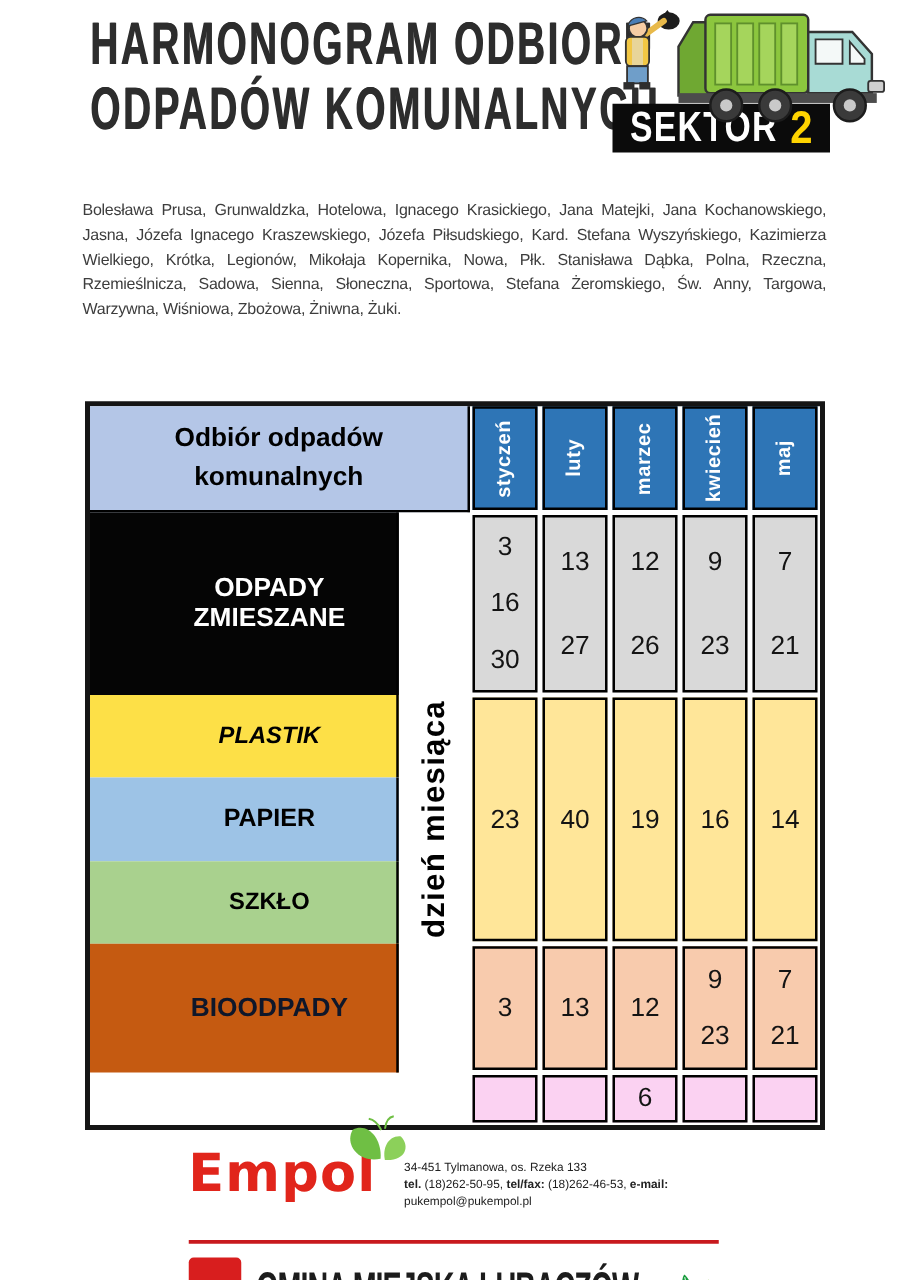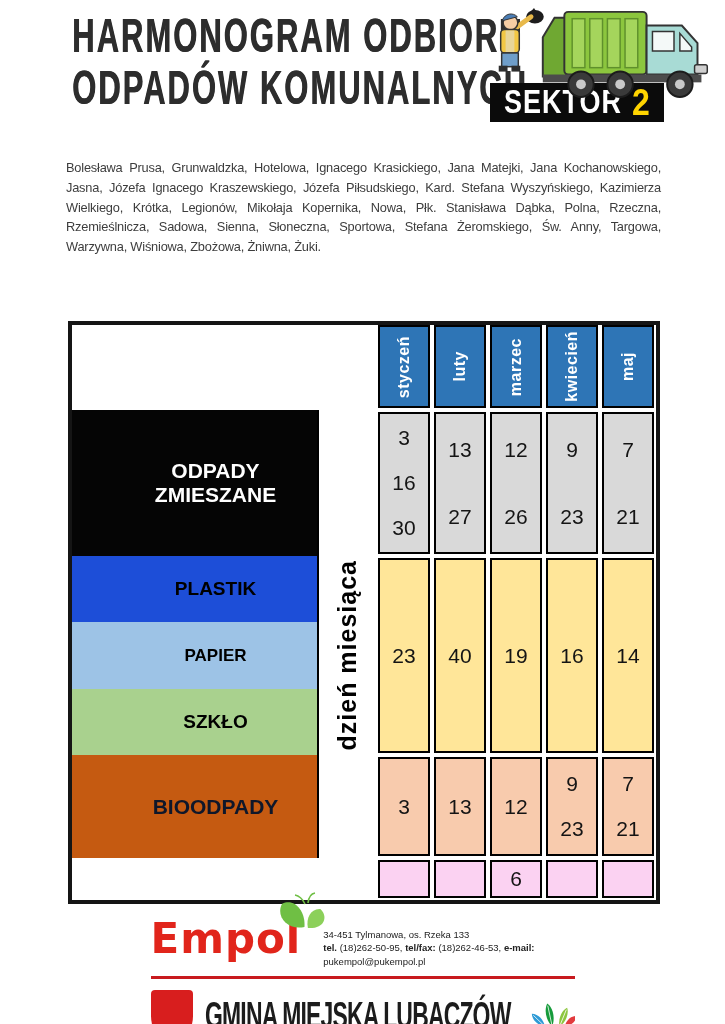--- a/index.html
+++ b/index.html
@@ -37,39 +37,39 @@
   .mh { grid-row:1; background:#2e75b6; border:2px solid #000; margin:0 2px 2px 2px;
         display:flex; align-items:center; justify-content:center; }
   .mh span { writing-mode:vertical-rl; transform:rotate(180deg); color:#fff;
              font-weight:700; font-size:16px; letter-spacing:0.5px; }
   .dzien { grid-column:2; grid-row:2/8; background:#fff; display:flex; align-items:center; justify-content:center; }
   .dzien span { writing-mode:vertical-rl; transform:rotate(180deg); font-weight:700;
                 font-size:25px; color:#000; letter-spacing:1px; }
   .lbl { grid-column:1; display:flex; align-items:center; justify-content:center; text-align:center;
          font-weight:700; border-right:2px solid #000; color:#000;padding-left:42px; }
   .lbl-zmieszane { grid-row:2; background:#050505; color:#fff; font-size:21px; }
-  .lbl-plastik   { grid-row:3; background:#1d4ed8; font-size:19px; }
-  .lbl-papier    { grid-row:4; background:#9dc3e6; font-size:17px; }
+  .lbl-plastik   { grid-row:3; background:#fde047; font-size:19px;font-style:italic; }
+  .lbl-papier    { grid-row:4; background:#9dc3e6; font-size:20px; }
   .lbl-szklo     { grid-row:5; background:#a9d18e; font-size:19px; }
   .lbl-bio       { grid-row:6; background:#c55a11; color:#0f172a; font-size:21px; }
   .lbl-elektro   { grid-row:7; background:#ff8ac8; font-size:14.5px; }
   .cell { border:2px solid #000; margin:2px; display:flex; flex-direction:column;
           justify-content:space-around; align-items:center; font-size:21px; color:#141414;
           padding:2px 0; }
   .cell span:empty { display:none; }
   .c-gray  { background:#d9d9d9; grid-row:2; }
   .c-cream { background:#ffe699; grid-row:3/6; }
   .c-peach { background:#f8cbad; grid-row:6; }
   .c-pink  { background:#fbd2f2; grid-row:7; }
   .col1{grid-column:3} .col2{grid-column:4} .col3{grid-column:5} .col4{grid-column:6} .col5{grid-column:7}
 
   
   .footer { margin-top:12px; display:flex; flex-direction:column; align-items:center; }
   .empol-row { position:relative; width:424px; display:flex; align-items:flex-start; gap:22px;
-               padding-bottom:8px; border-bottom:3px solid #c81a1e; }
+               padding-bottom:24px; border-bottom:3px solid #c81a1e; }
   .empol-logo { position:relative; color:#e1251b; font-family:"DejaVu Sans", sans-serif;
                 font-weight:800; font-size:42px; line-height:1.1; letter-spacing:1px; }
   .butterfly { position:absolute; top:-24px; right:-34px; }
   .company { padding-top:12px; font-size:9.5px; line-height:1.4; color:#222; }
   .company .b { font-weight:700; }
   .gmina-row { position:relative; margin-top:9px; width:424px; display:flex; align-items:center; }
   .shield { width:42px; height:52px; background:#d81e1e; border-radius:4px 4px 20px 20px / 4px 4px 26px 26px;
             display:flex; align-items:center; justify-content:center; flex:0 0 auto; }
   .gmina-name { font-weight:700; font-size:28px; color:#1c1c1c; white-space:nowrap;
                 transform:scale(0.82,1.35); transform-origin:left center; margin-left:12px;
@@ -128,20 +128,21 @@
       <circle cx="137" cy="82" r="13" fill="#3a3a3a" stroke="#1c1c1c" stroke-width="2"></circle>
       <circle cx="137" cy="82" r="5" fill="#c9c9c9"></circle>
       <circle cx="198" cy="82" r="13" fill="#3a3a3a" stroke="#1c1c1c" stroke-width="2"></circle>
       <circle cx="198" cy="82" r="5" fill="#c9c9c9"></circle>
     </svg>
   </div>
 
   <p class="streets">Bolesława Prusa, Grunwaldzka, Hotelowa, Ignacego Krasickiego, Jana Matejki, Jana Kochanowskiego, Jasna, Józefa Ignacego Kraszewskiego, Józefa Piłsudskiego, Kard. Stefana Wyszyńskiego, Kazimierza Wielkiego, Krótka, Legionów, Mikołaja Kopernika, Nowa, Płk. Stanisława Dąbka, Polna, Rzeczna, Rzemieślnicza, Sadowa, Sienna, Słoneczna, Sportowa, Stefana Żeromskiego, Św. Anny, Targowa, Warzywna, Wiśniowa, Zbożowa, Żniwna, Żuki.</p>
 
   <div class="tbl">
+    <div class="corner">Odbiór odpadów komunalnych</div>
 
     <div class="mh col1">
         <span>styczeń</span>
       </div>
     <div class="mh col2">
         <span>luty</span>
       </div>
     <div class="mh col3">
         <span>marzec</span>
       </div>

